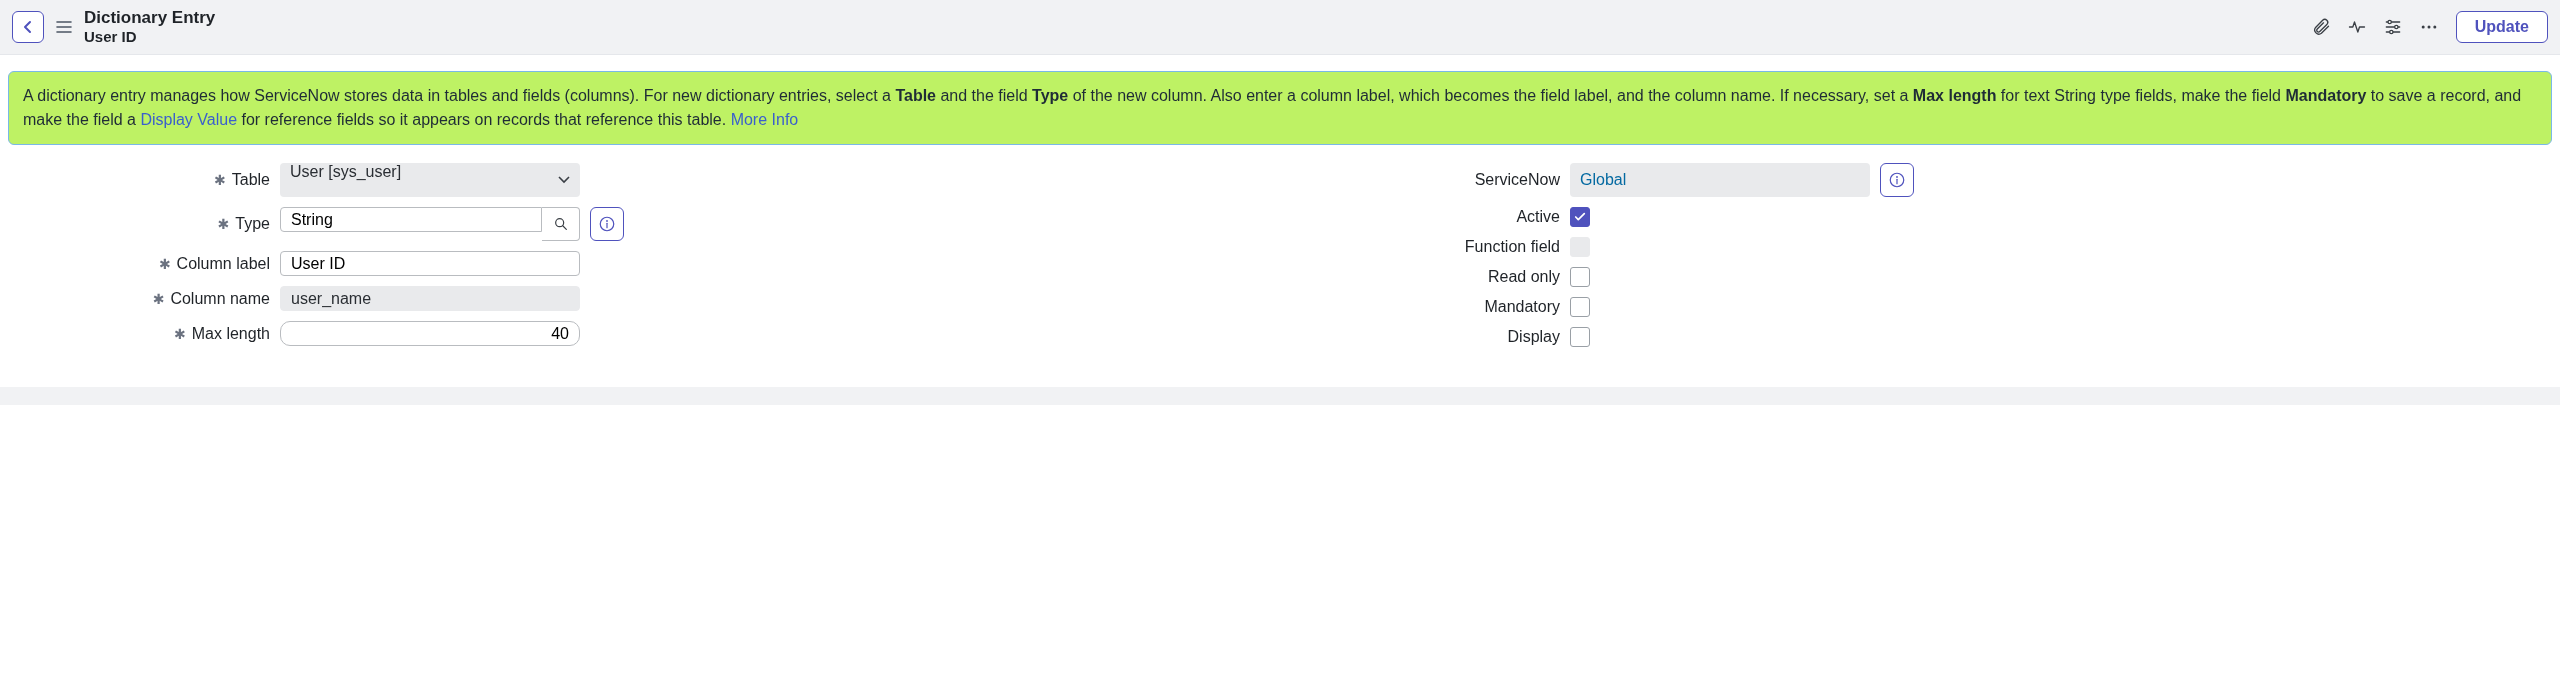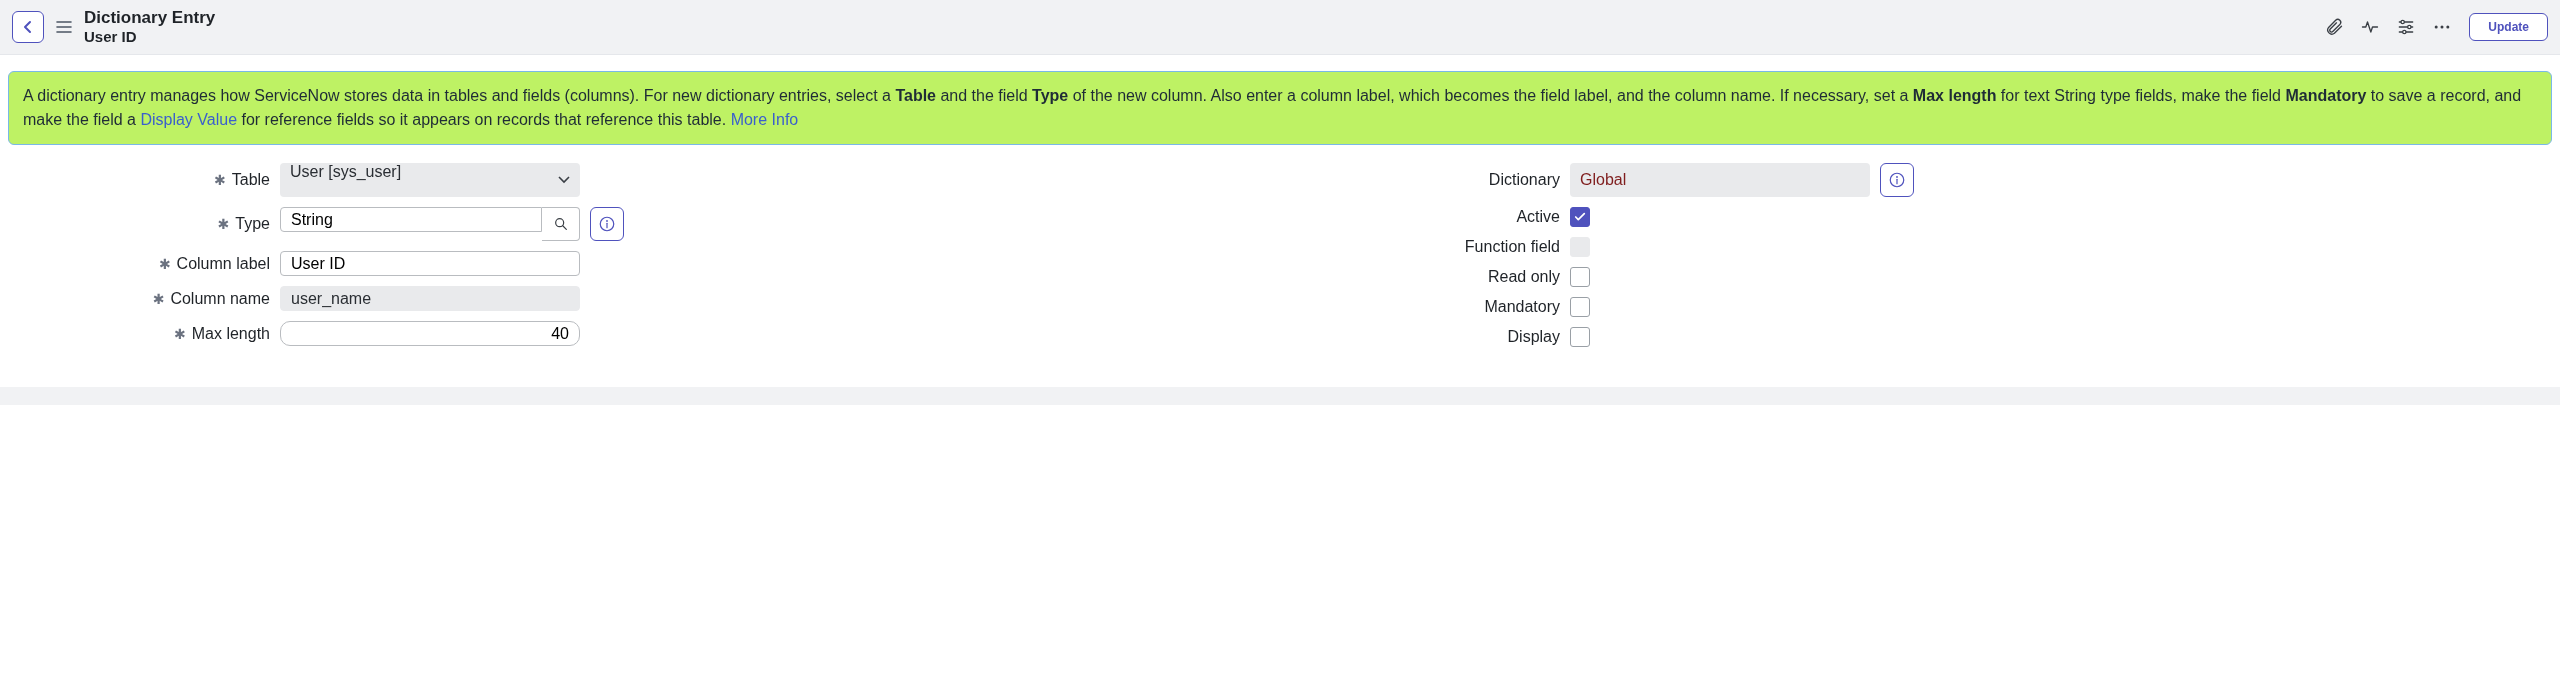--- a/index.html
+++ b/index.html
@@ -5,41 +5,41 @@
   * { box-sizing: border-box; margin: 0; padding: 0; }
   body { font-family: -apple-system, BlinkMacSystemFont, "Segoe UI", Helvetica, Arial, sans-serif; background: #fff; color: #1f2937; font-size: 16px; }
   .header-bar { display: flex; align-items: center; padding: 8px 12px; background: #f1f2f4; border-bottom: 1px solid #e5e7eb; gap: 10px; justify-content: flex-end; }
   .back-btn { width: 32px; height: 32px; border: 1.5px solid #4f52bd; border-radius: 6px; background: #fff; display: flex; align-items: center; justify-content: center; cursor: pointer; }
   .menu-icon { width: 20px; height: 20px; display: flex; align-items: center; justify-content: center; color: #4b5563; cursor: pointer; }
   .title-block { display: flex; flex-direction: column; line-height: 1.2; }
   .title-line1 { font-weight: 700; font-size: 17px; color: #1f2328; }
   .title-line2 { font-weight: 600; font-size: 15px; color: #1f2328; }
   .spacer { flex: 1; }
   .hdr-icon { width: 26px; height: 26px; display: flex; align-items: center; justify-content: center; color: #3a3f45; cursor: pointer; }
-  .update-btn { border: 1.5px solid #4f52bd; border-radius: 6px; background: #fff; color: #4f52bd; font-weight: 600; font-size: 12px; padding: 6px 18px; cursor: pointer; margin-left: 4px; }
+  .update-btn { border: 1.5px solid #4f52bd; border-radius: 6px; background: #fff; color: #4f52bd; font-weight: 600; font-size: 16px; padding: 6px 18px; cursor: pointer; margin-left: 4px; }
   .info-banner { margin: 16px 8px 18px 8px; padding: 12px 14px; background: #bef264; border: 1px solid #7ab8e8; border-radius: 6px; font-size: 16px; line-height: 1.5; color: #1f2c36; }
   .info-banner b { font-weight: 700; }
   .info-banner a { color: #3a5fcd; text-decoration: none; }
   .form-area { display: flex; gap: 40px; padding: 0 10px 30px 10px; }
   .col { flex: 1; }
   .form-row { display: flex; align-items: center; margin-bottom: 10px; }
   .field-label { width: 270px; text-align: right; padding-right: 10px; font-size: 16px; color: #1f2328; display: flex; align-items: center; justify-content: flex-end; gap: 6px; }
   .req-star { color: #6b7280; font-size: 14px; line-height: 1; }
   .field-control { flex: 0 0 auto; display: flex; align-items: center; gap: 10px; }
   .text-input { height: 25px; border: 1px solid #b9bcc0; border-radius: 4px; padding: 0 10px; font-size: 16px; background: #fff; }
   .text-input.readonly { background: #e9eaec; border-color: #e9eaec; color: #2a2e33; }
   .w-300 { width: 300px; }
   .select-wrap { position: relative; width: 300px; height: 34px; background: #e9eaec; border-radius: 4px; display: flex; align-items: flex-start; padding: 0 30px 0 10px; color: #2a2e33; }
   .select-caret { position: absolute; right: 10px; top: 50%; transform: translateY(-50%); pointer-events: none; }
   .ref-group { display: flex; width: 300px; }
   .ref-group .text-input { flex: 1; border-top-right-radius: 0; border-bottom-right-radius: 0; }
   .ref-btn { width: 38px; height: 34px; border: 1px solid #b9bcc0; border-left: none; border-top-right-radius: 4px; border-bottom-right-radius: 4px; background: #fff; display: flex; align-items: center; justify-content: center; cursor: pointer; }
   .side-info-btn { width: 34px; height: 34px; border: 1.5px solid #4f52bd; border-radius: 6px; background: #fff; display: flex; align-items: center; justify-content: center; cursor: pointer; }
   .num-input { text-align: right; border-radius: 10px; }
-  .app-field { height: 34px; background: #e9eaec; border-radius: 4px; display: flex; align-items: center; padding: 0 10px; width: 300px; color: #7f1d1d; }
+  .app-field { height: 34px; background: #e9eaec; border-radius: 4px; display: flex; align-items: center; padding: 0 10px; width: 300px; color: #0369a1; }
   .checkbox { width: 20px; height: 20px; border: 1.5px solid #9aa0a6; border-radius: 3px; display: flex; align-items: center; justify-content: center; cursor: pointer; }
   .checkbox.checked { background: #4f52bd; border-color: #4f52bd; }
   .checkbox.disabled { background: #e9eaec; border-color: #e9eaec; cursor: default; }
   .footer-bar { height: 18px; background: #f1f2f4; }
   svg { display: block; }
 </style>
 </head>
 <body>
 
 <div class="header-bar">
@@ -165,21 +165,21 @@
         <input class="text-input num-input w-300" value="40" style="">
       </div>
     </div>
 
   </div>
 
   <div class="col">
 
     <div class="form-row">
       <div class="field-label">
-        <span>Dictionary</span>
+        <span>ServiceNow</span>
       </div>
       <div class="field-control">
         <div class="app-field">
           <span>Global</span>
         </div>
         <button class="side-info-btn">
           <svg width="18" height="18" viewBox="0 0 24 24">
               <circle cx="12" cy="12" r="9" fill="none" stroke="#4f52bd" stroke-width="1.6"></circle>
               <circle cx="12" cy="8" r="1.2" fill="#4f52bd"></circle>
               <path d="M12 11v6" stroke="#4f52bd" stroke-width="1.6" stroke-linecap="round"></path>

